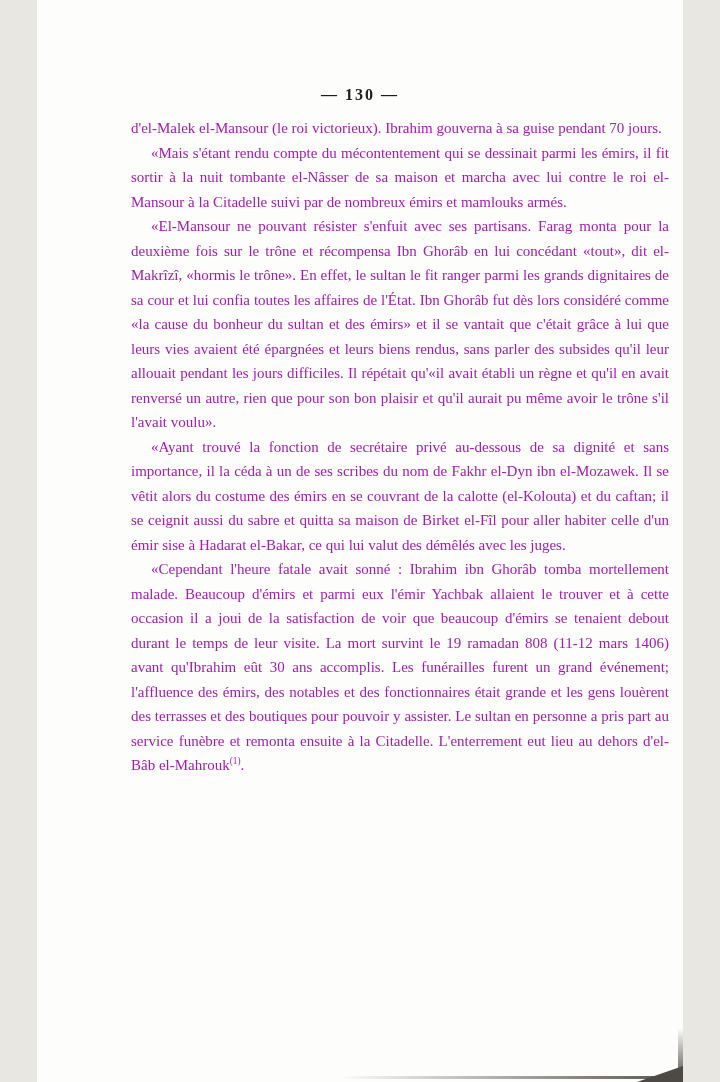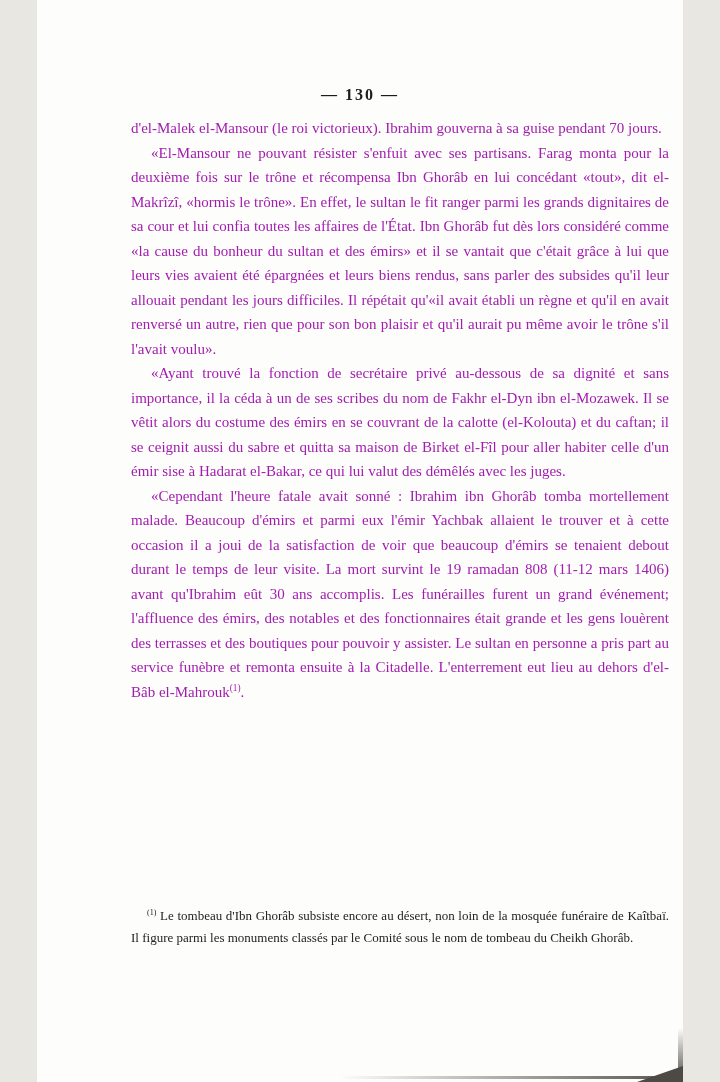--- a/index.html
+++ b/index.html
@@ -95,26 +95,24 @@
   </style>
 </head>
 <body>
 
 <div class="scan-page">
 
   <div class="page-number">— 130 —</div>
 
   <div class="text-block">
     <p>d'el-Malek el-Mansour (le roi victorieux). Ibrahim gouverna à sa guise pendant 70 jours.</p>
+    <p class="indent">«Mais s'étant rendu compte du mécontentement qui se dessinait parmi les émirs, il fit sortir à la nuit tombante el-Nâsser de sa maison et marcha avec lui contre le roi el-Mansour à la Citadelle suivi par de nombreux émirs et mamlouks armés.</p>
     <p class="indent">«El-Mansour ne pouvant résister s'enfuit avec ses partisans. Farag monta pour la deuxième fois sur le trône et récompensa Ibn Ghorâb en lui concédant «tout», dit el-Makrîzî, «hormis le trône». En effet, le sultan le fit ranger parmi les grands dignitaires de sa cour et lui confia toutes les affaires de l'État. Ibn Ghorâb fut dès lors considéré comme «la cause du bonheur du sultan et des émirs» et il se vantait que c'était grâce à lui que leurs vies avaient été épargnées et leurs biens rendus, sans parler des subsides qu'il leur allouait pendant les jours difficiles. Il répétait qu'«il avait établi un règne et qu'il en avait renversé un autre, rien que pour son bon plaisir et qu'il aurait pu même avoir le trône s'il l'avait voulu».</p>
     <p class="indent">«Ayant trouvé la fonction de secrétaire privé au-dessous de sa dignité et sans importance, il la céda à un de ses scribes du nom de Fakhr el-Dyn ibn el-Mozawek. Il se vêtit alors du costume des émirs en se couvrant de la calotte (el-Kolouta) et du caftan; il se ceignit aussi du sabre et quitta sa maison de Birket el-Fîl pour aller habiter celle d'un émir sise à Hadarat el-Bakar, ce qui lui valut des démêlés avec les juges.</p>
     <p class="indent"><span>«Cependant l'heure fatale avait sonné : Ibrahim ibn Ghorâb tomba mortellement malade. Beaucoup d'émirs et parmi eux l'émir Yachbak allaient le trouver et à cette occasion il a joui de la satisfaction de voir que beaucoup d'émirs se tenaient debout durant le temps de leur visite. La mort survint le 19 ramadan 808 (11-12 mars 1406) avant qu'Ibrahim eût 30 ans accomplis. Les funérailles furent un grand événement; l'affluence des émirs, des notables et des fonctionnaires était grande et les gens louèrent des terrasses et des boutiques pour pouvoir y assister. Le sultan en personne a pris part au service funèbre et remonta ensuite à la Citadelle. L'enterrement eut lieu au dehors d'el-Bâb el-Mahrouk</span><sup class="note-ref">(1)</sup><span>.</span></p>
   </div>
 
-  <div class="footnote">
-    <p><sup class="note-ref">(1)</sup> <span>Le tombeau d'Ibn Ghorâb subsiste encore au désert, non loin de la mosquée funéraire de Kaîtbaï. Il figure parmi les monuments classés par le Comité sous le nom de tombeau du Cheikh Ghorâb.</span></p>
-  </div>
 
   <div class="edge-bottom-line"></div>
   <div class="edge-right-sliver"></div>
   <div class="edge-corner"></div>
 
 </div>
 
 </body></html>

